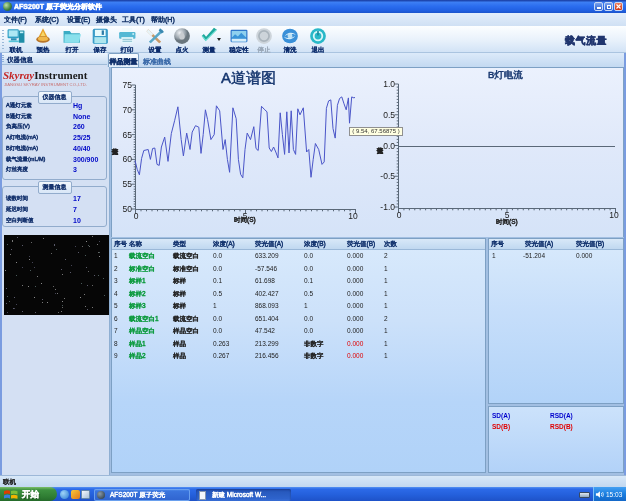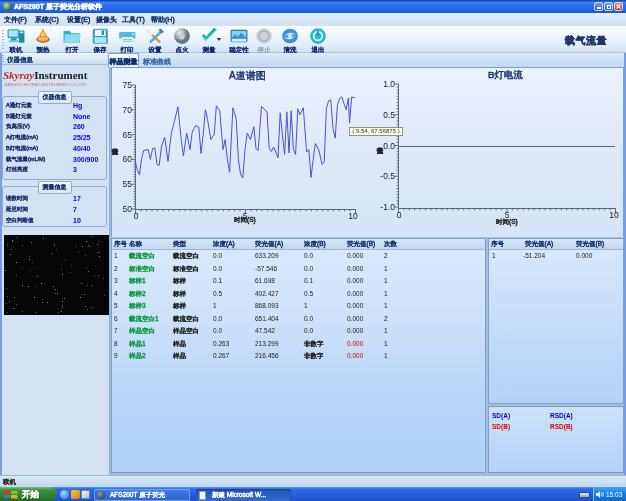--- a/index.html
+++ b/index.html
@@ -431,21 +431,21 @@
     <g text-anchor="middle">
       <text x="136" y="219">0</text>
         <text x="245" y="219">5</text>
         <text x="353" y="219">10</text>
       <text x="399" y="218">0</text>
         <text x="507" y="218">5</text>
         <text x="614" y="218">10</text>
     </g>
   </g>
 </svg>
-<div class="abs c" style="left:229px;top:69px;font-size:10px;color:#15356e">A道谱图</div>
+<div class="abs c" style="left:221px;top:69px;font-size:15px;color:#15356e">A道谱图</div>
 <div class="abs c" style="left:488px;top:69px;font-size:9.5px;color:#15356e">B灯电流</div>
 <div class="abs c" style="left:234px;top:216px;font-size:6.5px;color:#222">时间(S)</div>
 <div class="abs c" style="left:496px;top:218px;font-size:6.5px;color:#222">时间(S)</div>
 <div class="abs c" style="left:110px;top:143px;font-size:6.5px;color:#222;writing-mode:vertical-rl">荧光值</div>
 <div class="abs c" style="left:375px;top:142px;font-size:6.5px;color:#222;writing-mode:vertical-rl">荧光值</div>
 <div class="abs" style="left:349px;top:127px;width:54px;height:9px;background:#ffffe1;border:1px solid #909090;font-size:6px;line-height:7px;color:#333;text-align:center;white-space:nowrap">( 9.54, 67.56875 )</div>
 <div id="tablel" class="abs">
   <div style="position:absolute;left:0;top:0;width:100%;height:11px;background:linear-gradient(#d8e8f8,#c0d8f0);border-bottom:1px solid #9ab8d8"></div>
   <div class="th" style="left:2px">序号</div>
     <div class="th" style="left:17px">名称</div>

